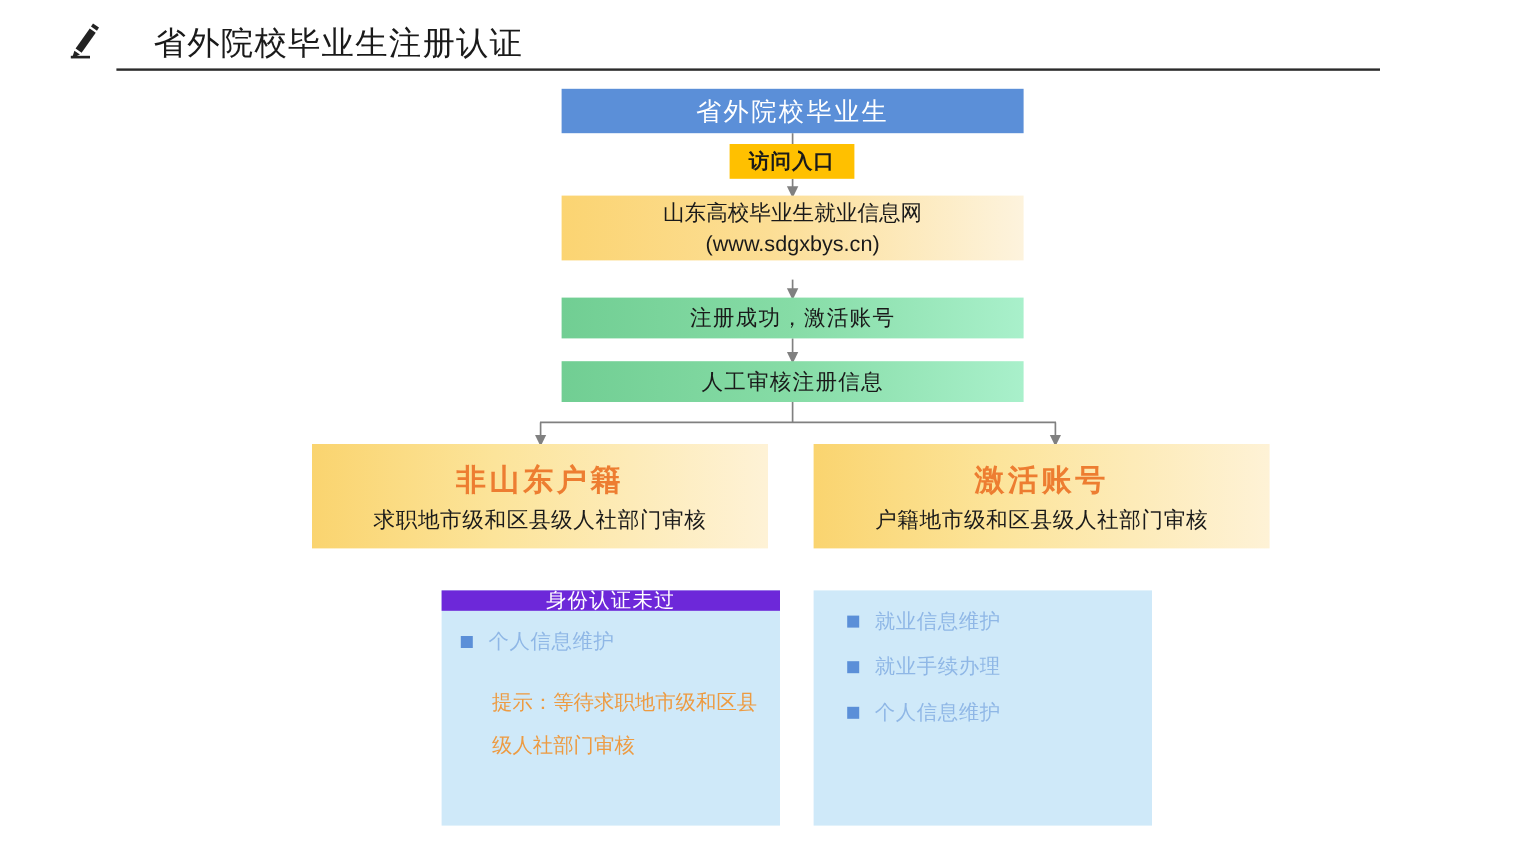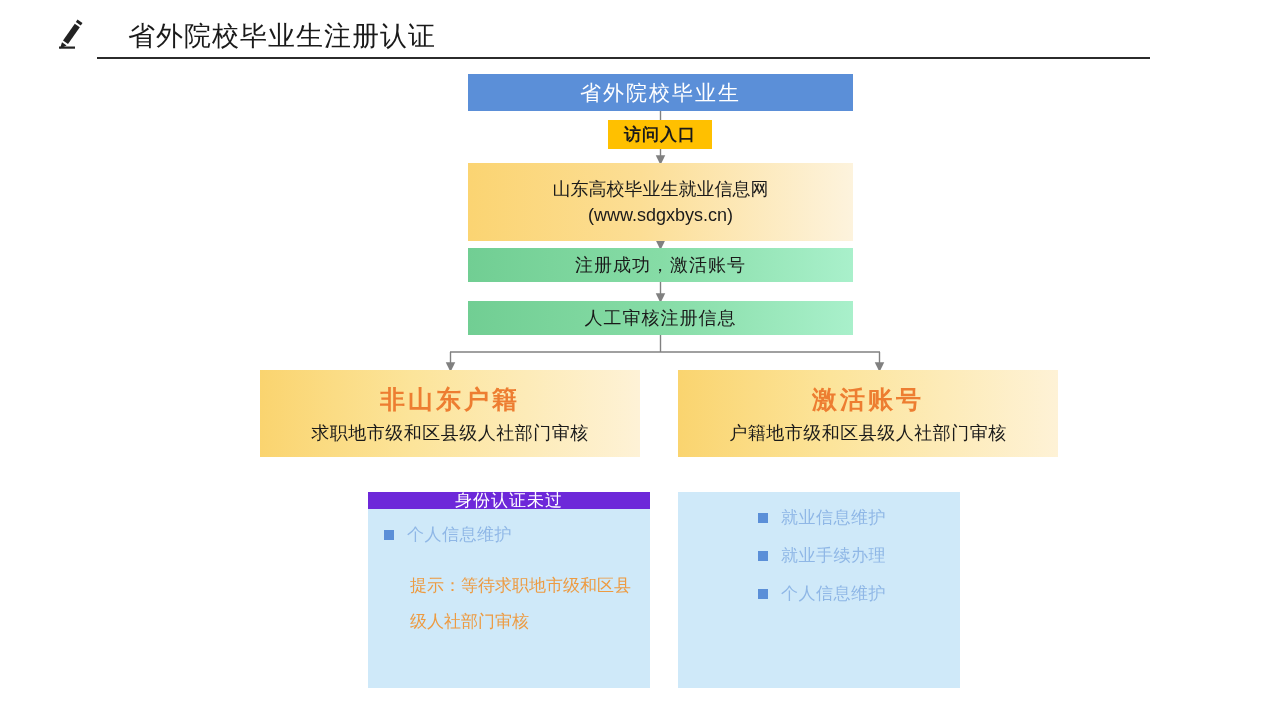--- a/index.html
+++ b/index.html
@@ -99,21 +99,21 @@
     font-size: 17px;
     font-weight: bold;
     letter-spacing: 1px;
   }
 
   
   #node-website {
     left: 468px;
     top: 163px;
     width: 385px;
-    height: 78px;
+    height: 54px;
     background: linear-gradient(to right, #FBD472 0%, #FCDE95 45%, #FDF3DD 100%);
     color: #1a1a1a;
     font-size: 18px;
     line-height: 26px;
   }
   #node-website .line2 {
     font-size: 18px;
   }
 
   
@@ -196,21 +196,21 @@
   }
   .panel-list li {
     display: flex;
     align-items: center;
     font-size: 17px;
     color: #8FB7E6;
     letter-spacing: 0.5px;
     margin-bottom: 15px;
   }
   #panel-failed .panel-list li { padding-left: 16px; }
-  #panel-passed .panel-list li { padding-left: 80px; }
+  #panel-passed .panel-list li { padding-left: 28px; }
   .bullet {
     width: 10px;
     height: 10px;
     background: #5B8FD8;
     margin-right: 13px;
     flex: 0 0 auto;
   }
   .hint {
     color: #ED9B42;
     font-size: 17px;

